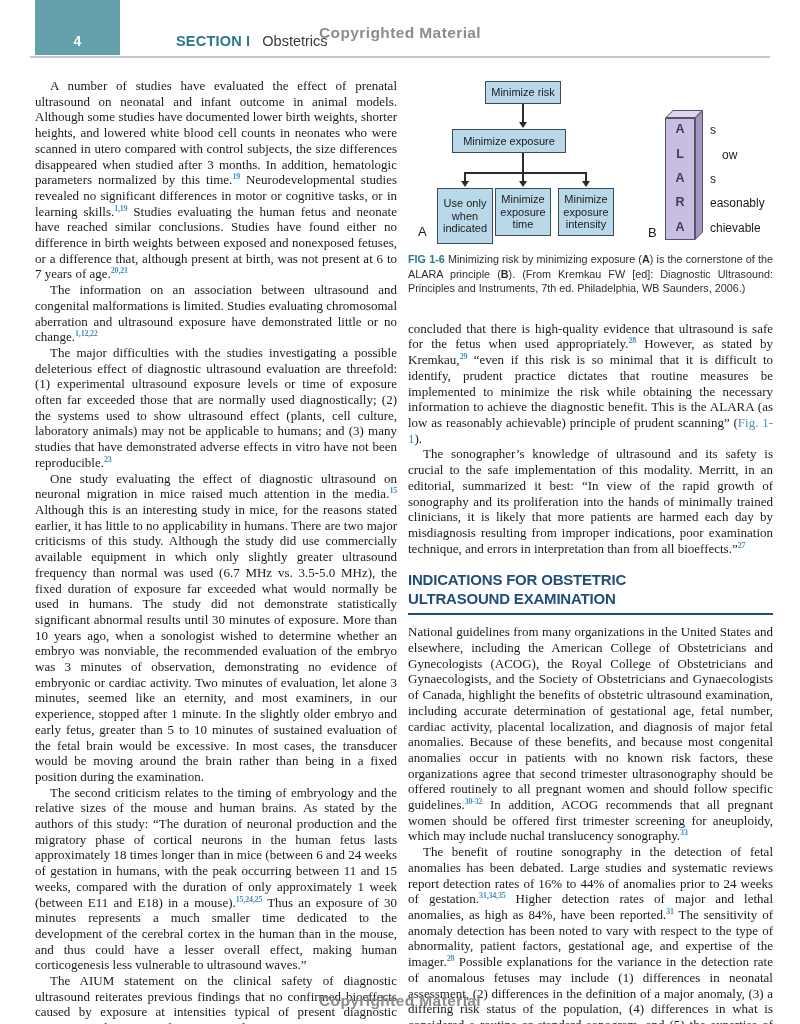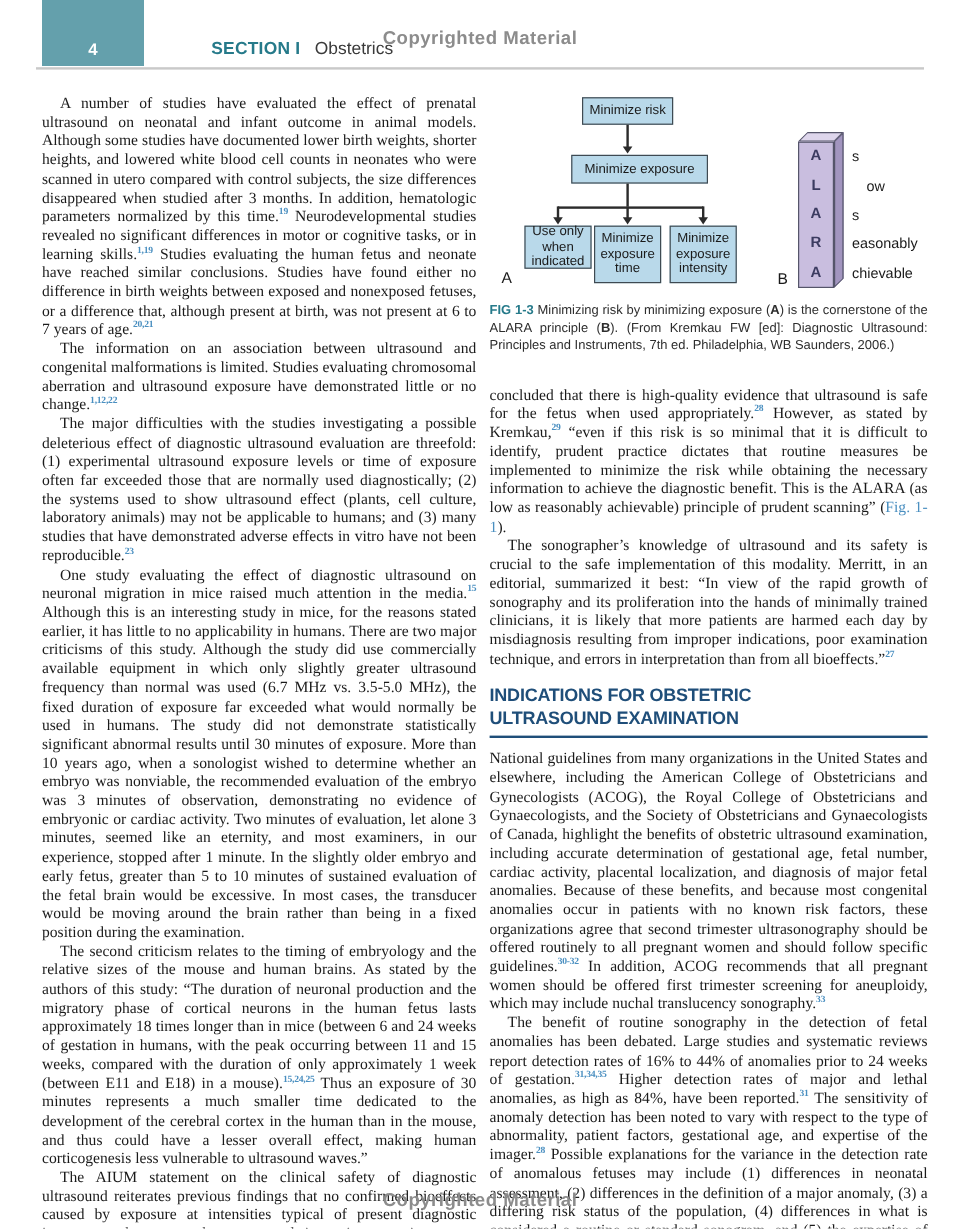--- a/index.html
+++ b/index.html
@@ -84,30 +84,30 @@
     </div>
 
     <div class="col right">
 
       <figure>
         <div class="fig-canvas">
 
           <div class="fbox" style="left:77px; top:3px; width:76px; height:23px;">Minimize risk</div>
           <div class="line" style="left:114.3px; top:26px; width:1.5px; height:19px;"></div>
           <div class="arr-down" style="left:111px; top:44px;"></div>
-          <div class="fbox" style="left:68px; top:51px; width:114px; height:24px;">Minimize exposure</div>
+          <div class="fbox" style="left:44px; top:51px; width:114px; height:24px;">Minimize exposure</div>
           <div class="line" style="left:114.3px; top:75px; width:1.5px; height:19px;"></div>
           <div class="line" style="left:57px; top:94px; width:121px; height:1.5px;"></div>
           <div class="line" style="left:56.3px; top:94px; width:1.5px; height:10px;"></div>
           <div class="line" style="left:114.3px; top:94px; width:1.5px; height:10px;"></div>
           <div class="line" style="left:177.3px; top:94px; width:1.5px; height:10px;"></div>
           <div class="arr-down" style="left:53px; top:103px;"></div>
           <div class="arr-down" style="left:111px; top:103px;"></div>
           <div class="arr-down" style="left:174px; top:103px;"></div>
-          <div class="fbox" style="left:29px; top:110px; width:56px; height:36px;">Use only
+          <div class="fbox" style="left:29px; top:110px; width:56px; height:56px;">Use only
 when
 indicated</div>
           <div class="fbox" style="left:87px; top:110px; width:56px; height:48px;">Minimize
 exposure
 time</div>
           <div class="fbox" style="left:150px; top:110px; width:56px; height:48px;">Minimize
 exposure
 intensity</div>
           <div class="panel-label" style="left:10px; top:146px;">A</div>
 
@@ -119,21 +119,21 @@
           <span class="alara-letter" style="top:93px;">A</span>
           <span class="alara-letter" style="top:117px;">R</span>
           <span class="alara-letter" style="top:142px;">A</span>
           <span class="alara-word" style="top:45px;">s</span>
           <span class="alara-word" style="top:70px;margin-left:12px;">ow</span>
           <span class="alara-word" style="top:94px;">s</span>
           <span class="alara-word" style="top:118px;">easonably</span>
           <span class="alara-word" style="top:143px;">chievable</span>
           <div class="panel-label" style="left:240px; top:147px;">B</div>
         </div>
-        <figcaption><span class="figlabel">FIG 1-3</span> Minimizing risk by minimizing exposure (<span class="b">A</span>) is the cornerstone of the ALARA principle (<span class="b">B</span>). (From Kremkau FW [ed]: Diagnostic Ultrasound: Principles and Instruments, 7th ed. Philadelphia, WB Saunders, 2006.)</figcaption>
+        <figcaption><span class="figlabel">FIG 1-6</span> Minimizing risk by minimizing exposure (<span class="b">A</span>) is the cornerstone of the ALARA principle (<span class="b">B</span>). (From Kremkau FW [ed]: Diagnostic Ultrasound: Principles and Instruments, 7th ed. Philadelphia, WB Saunders, 2006.)</figcaption>
       </figure>
 
       <p class="para after-fig">concluded that there is high-quality evidence that ultrasound is safe for the fetus when used appropriately.<sup class="ref">28</sup> However, as stated by Kremkau,<sup class="ref">29</sup> “even if this risk is so minimal that it is difficult to identify, prudent practice dictates that routine measures be implemented to minimize the risk while obtaining the necessary information to achieve the diagnostic benefit. This is the ALARA (as low as reasonably achievable) principle of prudent scanning” (<span class="figref">Fig. 1-1</span>).</p>
       <p class="para indent">The sonographer’s knowledge of ultrasound and its safety is crucial to the safe implementation of this modality. Merritt, in an editorial, summarized it best: “In view of the rapid growth of sonography and its proliferation into the hands of minimally trained clinicians, it is likely that more patients are harmed each day by misdiagnosis resulting from improper indications, poor examination technique, and errors in interpretation than from all bioeffects.”<sup class="ref">27</sup></p>
 
       <h2 class="heading">
         <span>INDICATIONS FOR OBSTETRIC</span><br>
         <span>ULTRASOUND EXAMINATION</span>
       </h2>
 

